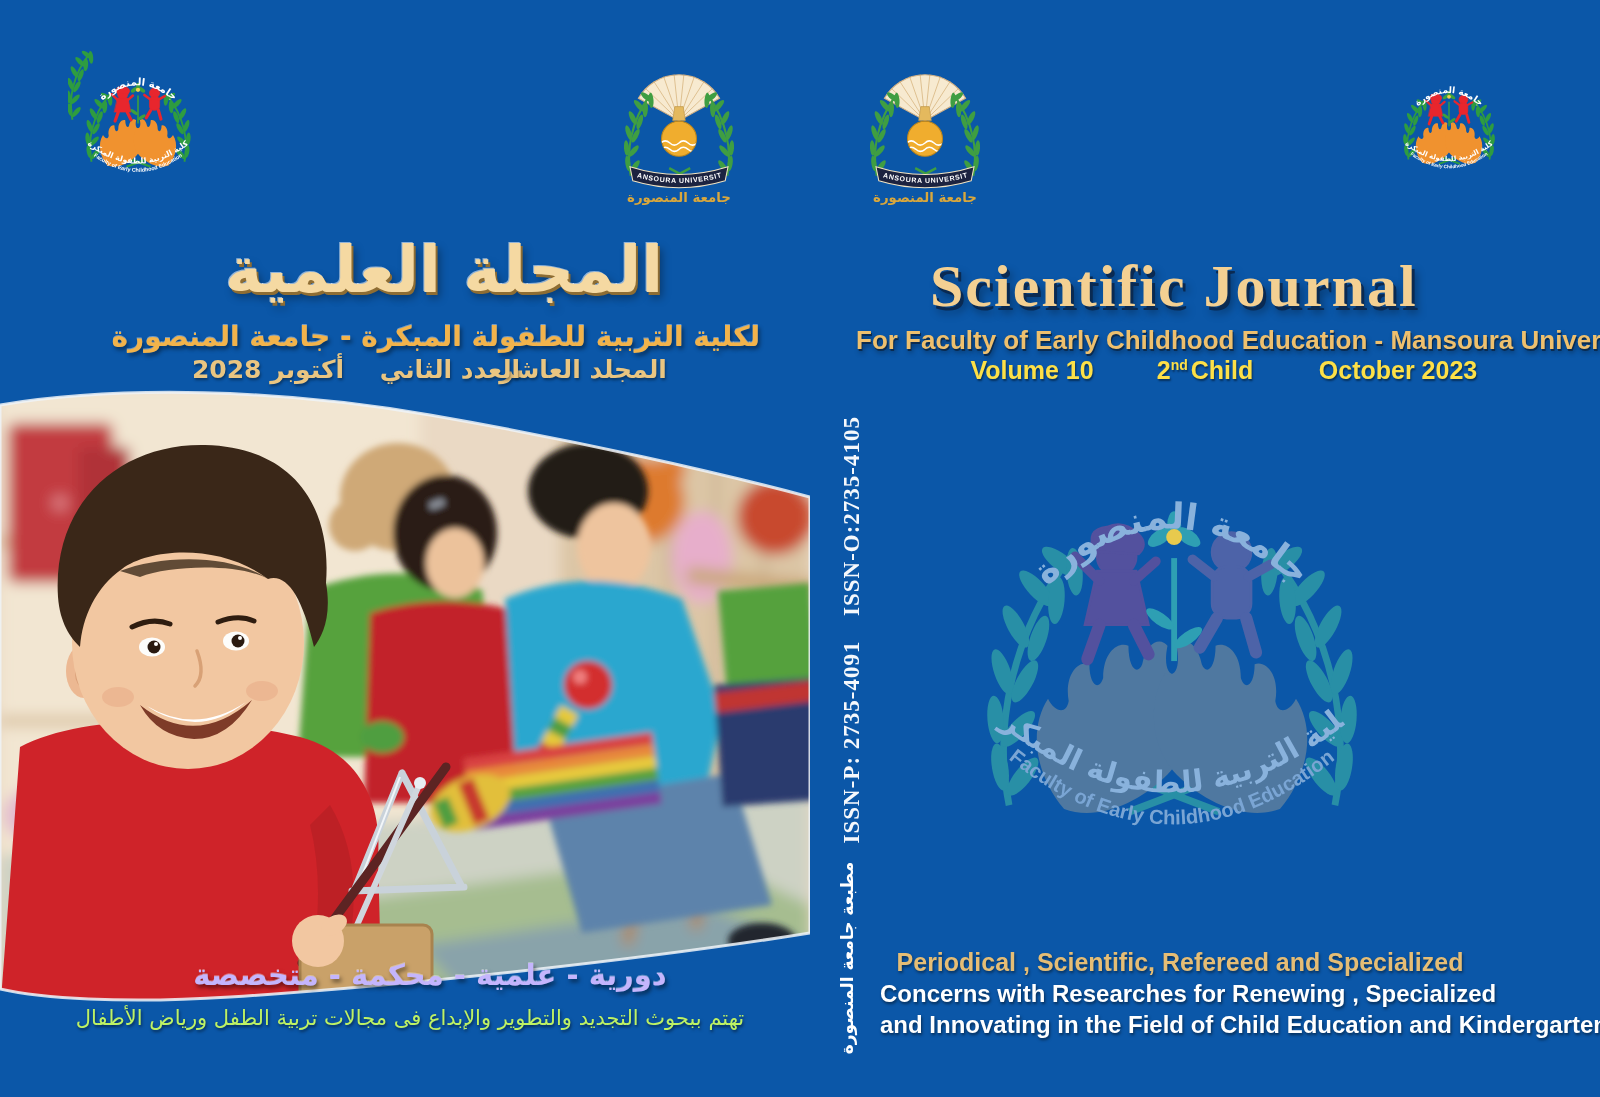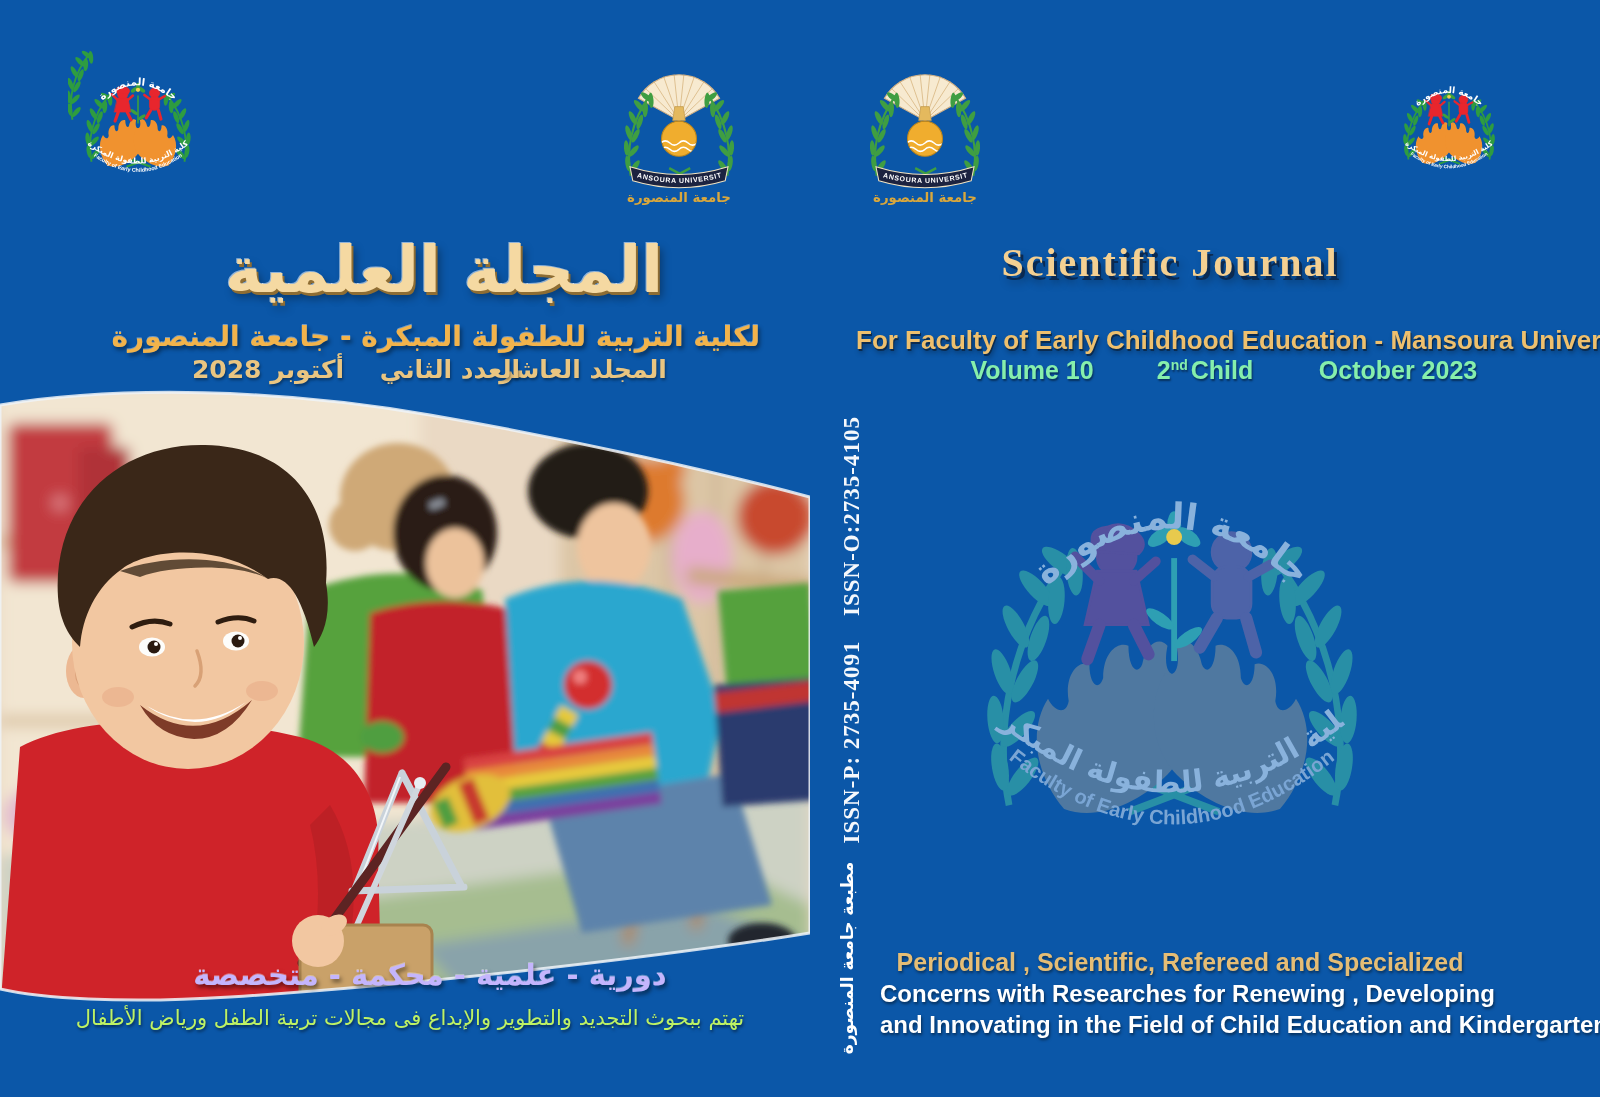--- a/index.html
+++ b/index.html
@@ -54,32 +54,32 @@
     font-size:21px;font-weight:normal;color:#bef264;
     text-shadow:1px 2px 3px rgba(0,0,0,.5);
   }
 
   
   .photo{left:0;top:385px;width:810px;height:628px;}
 
   
   .en-title{
     left:930px;top:212px;width:480px;text-align:center;
-    font-family:"Liberation Serif",serif;font-weight:bold;font-size:40px;
+    font-family:"Liberation Serif",serif;font-weight:bold;font-size:60px;
     color:#f4d092;letter-spacing:2px;white-space:nowrap;
     text-shadow:3px 4px 0 #0a2a52,5px 7px 8px rgba(0,0,0,.35);
   }
   .en-subtitle{
     left:856px;top:303px;width:630px;text-align:center;
     font-size:26px;font-weight:bold;color:#eec06e;white-space:nowrap;
     text-shadow:1px 2px 0 #0a2b50,2px 4px 5px rgba(0,0,0,.35);
   }
   .vol-item{
     top:356px;transform:translateX(-50%);
-    font-size:25px;font-weight:bold;color:#86efac;white-space:nowrap;
+    font-size:25px;font-weight:bold;color:#fde047;white-space:nowrap;
     text-shadow:1px 2px 2px rgba(0,0,0,.45);
   }
   .vi1{left:1032px;} .vi2{left:1205px;} .vi3{left:1398px;}
   .vol-item sup{font-size:14px;vertical-align:super;margin-right:3px;}
   .watermark{left:938px;top:416px;width:468px;height:468px;opacity:.96;}
   .issn{
     left:852px;transform:translate(-50%,-50%) rotate(-90deg);
     font-family:"Liberation Serif",serif;font-weight:bold;font-size:23px;
     color:#f5f8fc;letter-spacing:1px;white-space:nowrap;
   }
@@ -464,16 +464,16 @@
       <text font-family="Liberation Sans" font-size="9.5" font-weight="bold" fill="#7fa9d6">
         <textPath href="#wm-b2" xlink:href="#wm-b2" startOffset="50%" text-anchor="middle">Faculty of Early Childhood Education</textPath>
       </text>
     </svg>
 
     <span class="abs issn issn-o">ISSN-O:2735-4105</span>
     <span class="abs issn issn-p">ISSN-P: 2735-4091</span>
     <span class="abs ar press-vert">مطبعة جامعة المنصورة</span>
 
     <div class="abs front-foot ff-gold">Periodical , Scientific, Refereed and Specialized</div>
-    <div class="abs front-foot ff-white ff1">Concerns with Researches for Renewing , Developing</div>
+    <div class="abs front-foot ff-white ff1">Concerns with Researches for Renewing , Specialized</div>
     <div class="abs front-foot ff-white ff2">and Innovating in the Field of Child Education and Kindergarten</div>
   </section>
 </div>
 
 </body></html>

